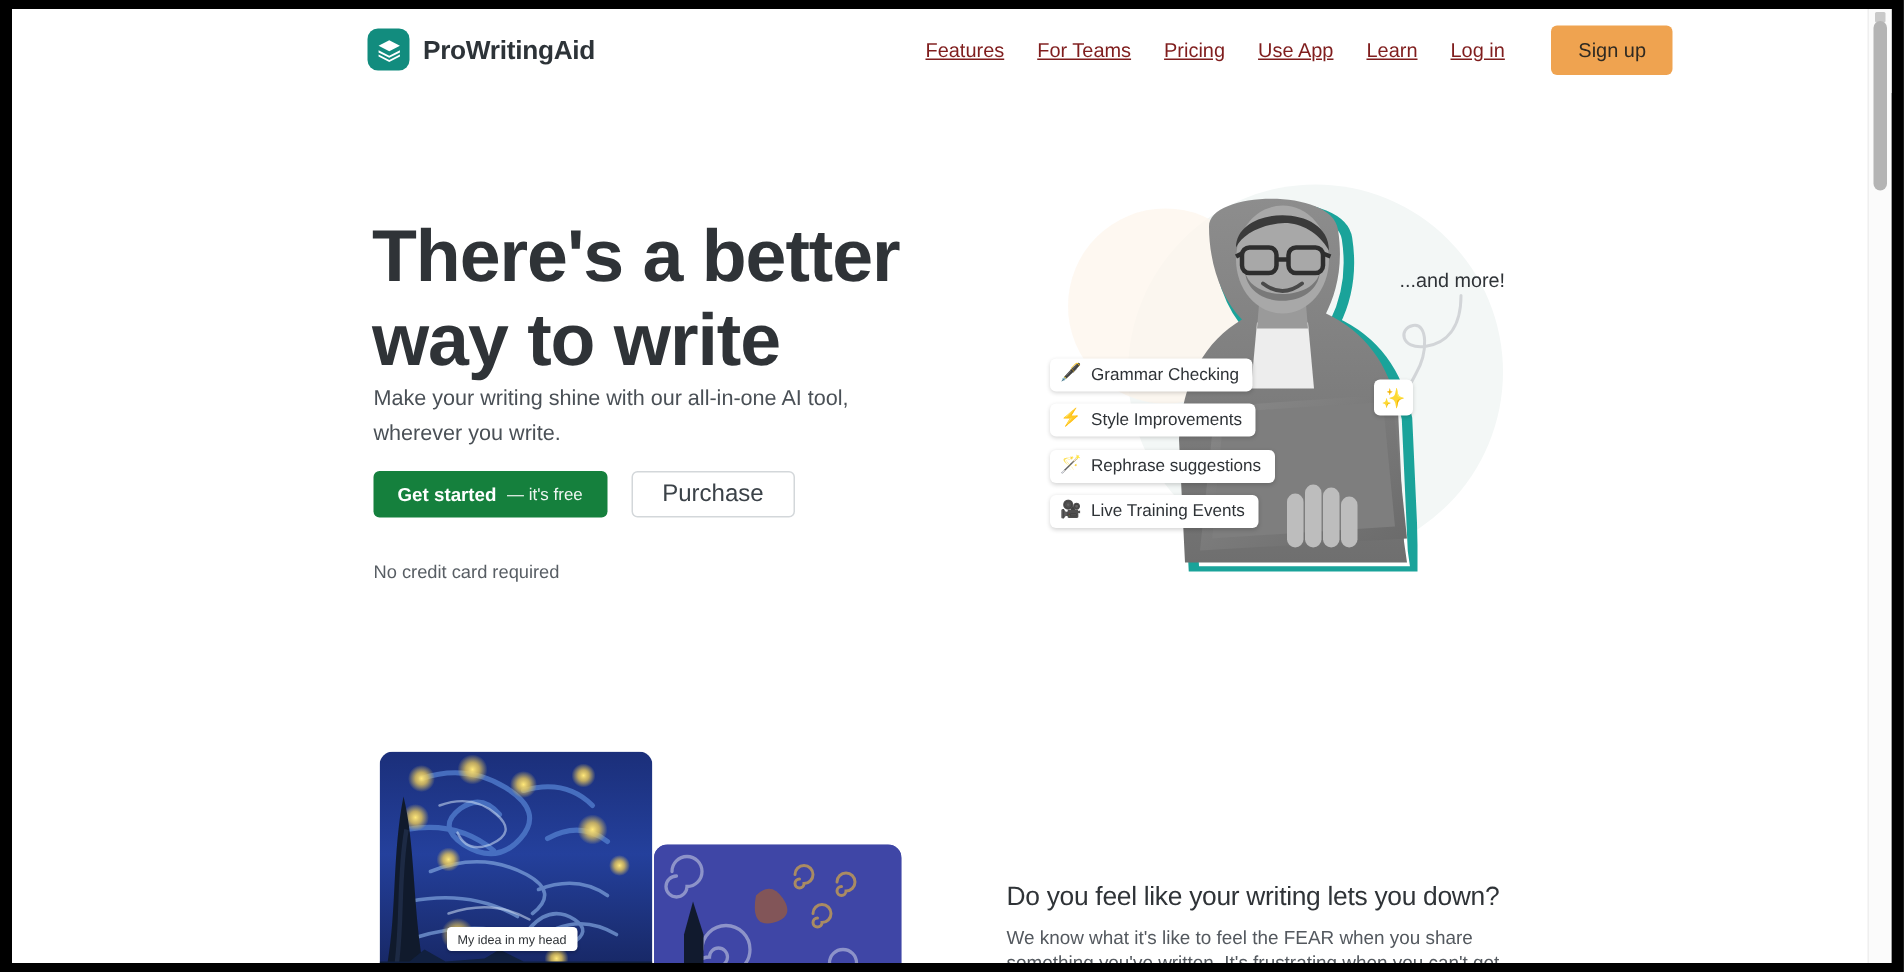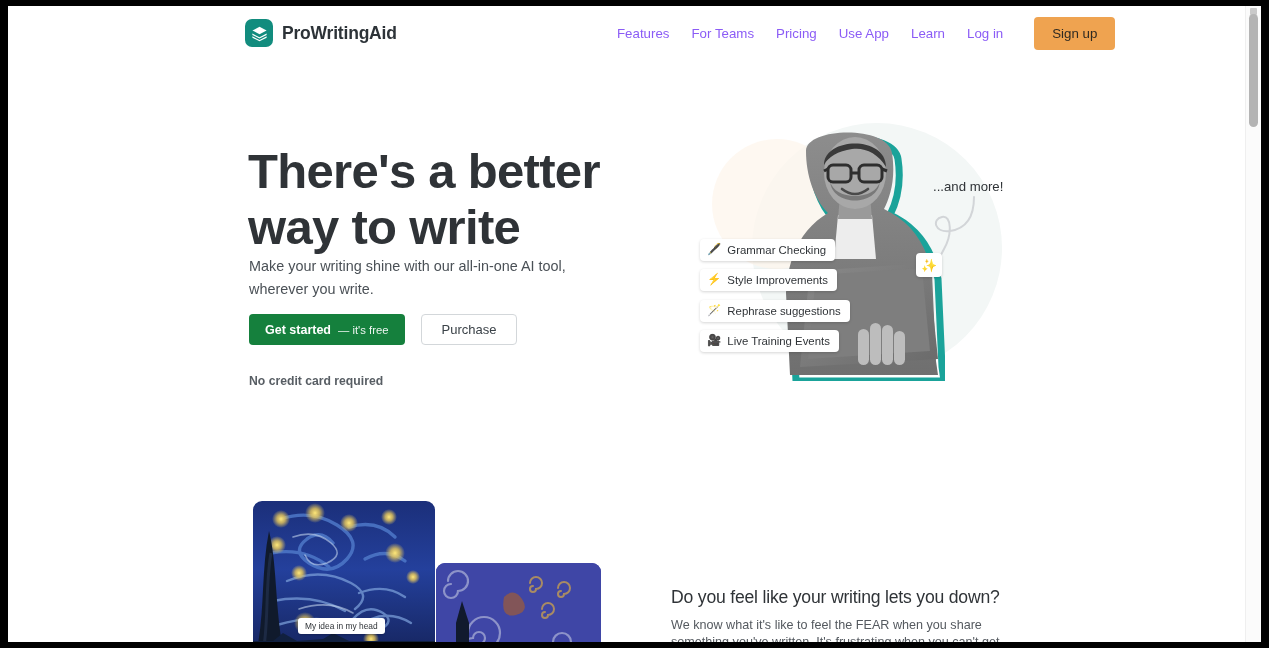--- a/index.html
+++ b/index.html
@@ -93,24 +93,25 @@
   #nav {
     position: absolute;
     left: 598px;
     top: 11px;
     display: flex;
     align-items: center;
     gap: 0px;
   }
   .nav-link {
     font-size: 13.3px;
-    color: #8b5cf6;
+    color: #7f1d1d;
     padding: 6px 11px;
     white-space: nowrap;
     cursor: pointer;
+    text-decoration: underline;
   }
   #signup-btn {
     margin-left: 20px;
     background: #efa350;
     color: #2f2a22;
     font-size: 13.3px;
     padding: 9px 18px;
     border-radius: 4px;
     border: none;
     cursor: pointer;
@@ -167,31 +168,30 @@
     font-size: 11.3px;
     opacity: .93;
   }
   #purchase-btn {
     background: #ffffff;
     color: #3b4248;
     border: 1px solid #d3d7da;
     border-radius: 4px;
     height: 31px;
     padding: 0 20px;
-    font-size: 13px;
+    font-size: 16px;
     cursor: pointer;
     font-family: "Liberation Sans", sans-serif;
   }
   #no-card {
     position: absolute;
     left: 241px;
     top: 368px;
     font-size: 12.2px;
     color: #585e64;
-    font-weight: bold;
   }
 
   
   #hero-art {
     position: absolute;
     left: 660px;
     top: 95px;
     width: 360px;
     height: 300px;
   }

